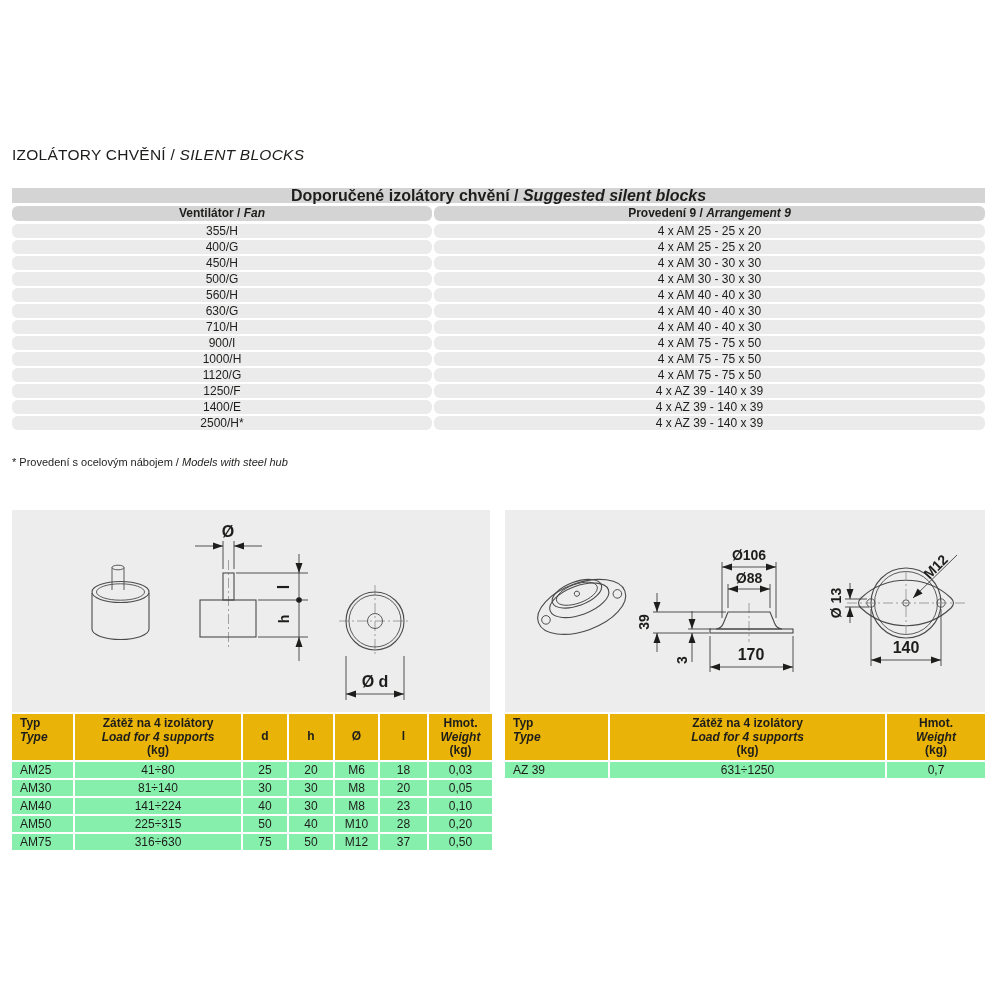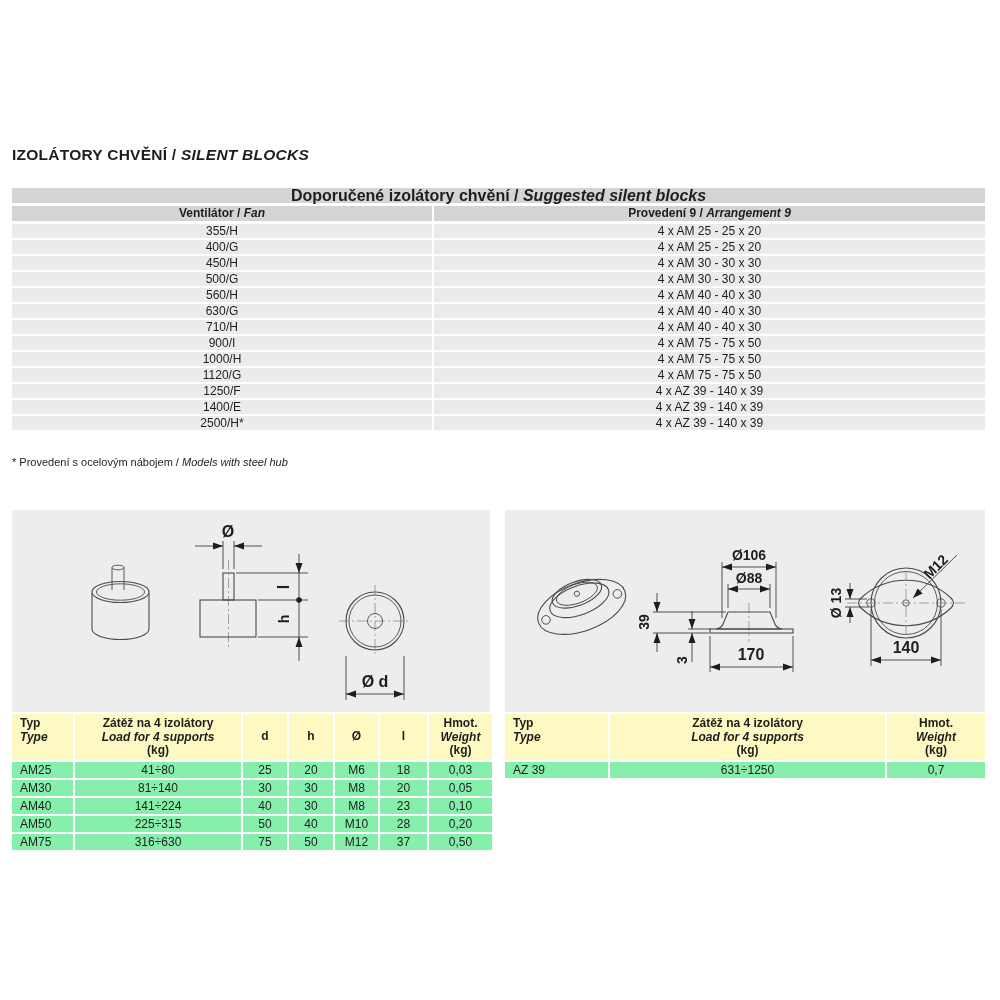--- a/index.html
+++ b/index.html
@@ -8,34 +8,34 @@
     width:1000px; height:1000px;
     font-family:"Liberation Sans", sans-serif;
     color:#1d1d1b;
     position:relative;
   }
   .page { position:relative; width:1000px; height:1000px; overflow:hidden; background:#fff; }
 
   .it { font-style:italic; }
 
   
-  .title { position:absolute; left:12px; top:146px; font-size:15.5px; font-weight:bold; letter-spacing:.25px;text-align:center; }
+  .title { position:absolute; left:12px; top:146px; font-size:15.5px; font-weight:normal; letter-spacing:.25px;text-align:center; }
 
   
   .top-table { position:absolute; left:12px; top:188px; width:973px; }
   .tt-caption {
     height:15px; line-height:15px; background:#d4d4d4;
     text-align:center; font-weight:bold; font-size:16px; margin-bottom:3px;
   }
   .tt-colhead, .t-row { display:grid; grid-template-columns:420px 551px; column-gap:2px; }
   .tt-colhead { margin-bottom:3px; }
   .tt-colhead .cell { background:#d4d4d4; font-weight:bold; height:15px; line-height:15px; }
   .t-row { margin-bottom:2px; }
   .t-row .cell { background:#ebebeb; height:14px; line-height:14px; }
-  .cell { text-align:center; font-size:12px; }
+  .cell { text-align:center; font-size:12px;border-radius:6px; }
 
   
   .footnote { position:absolute; left:12px; top:456px; font-size:11px; }
 
   
   .panel { position:absolute; top:510px; height:202px; background:#ededed; }
   .panel-left  { left:12px;  width:478px; }
   .panel-right { left:505px; width:480px; }
   .panel svg { display:block; width:100%; height:100%; }
 
@@ -45,21 +45,21 @@
   svg .cl   { stroke:#8c8c8c; stroke-width:.8; fill:none; stroke-dasharray:10 3 2 3; }
   svg .dt   { font-family:"Liberation Sans",sans-serif; font-weight:bold; font-size:14px; fill:#1d1d1b; }
   svg .dt-lg{ font-size:16px; }
   svg .fillg{ fill:#ededed; }
 
   
   .spec { position:absolute; top:714px; display:grid; gap:2px; }
   .am-spec { left:12px;  width:480px; grid-template-columns:61px 166px 44px 44px 43px 47px 63px; }
   .az-spec { left:505px; width:480px; grid-template-columns:103px 275px 98px; }
   .spec .h {
-    background:#fef9c3; height:46px; font-size:12px; font-weight:bold;
+    background:#eab308; height:46px; font-size:12px; font-weight:bold;
     line-height:13.5px; padding-top:3px; text-align:center;
   }
   .spec .h.mid { display:flex; align-items:center; justify-content:center; padding-top:0; }
   .spec .h.lft { text-align:left; padding-left:8px; }
   .spec .d {
     background:#86efac; height:16px; line-height:16px; font-size:12px; text-align:center;
   }
   .spec .d.lft { text-align:left; padding-left:8px; }
 </style>
 </head>

